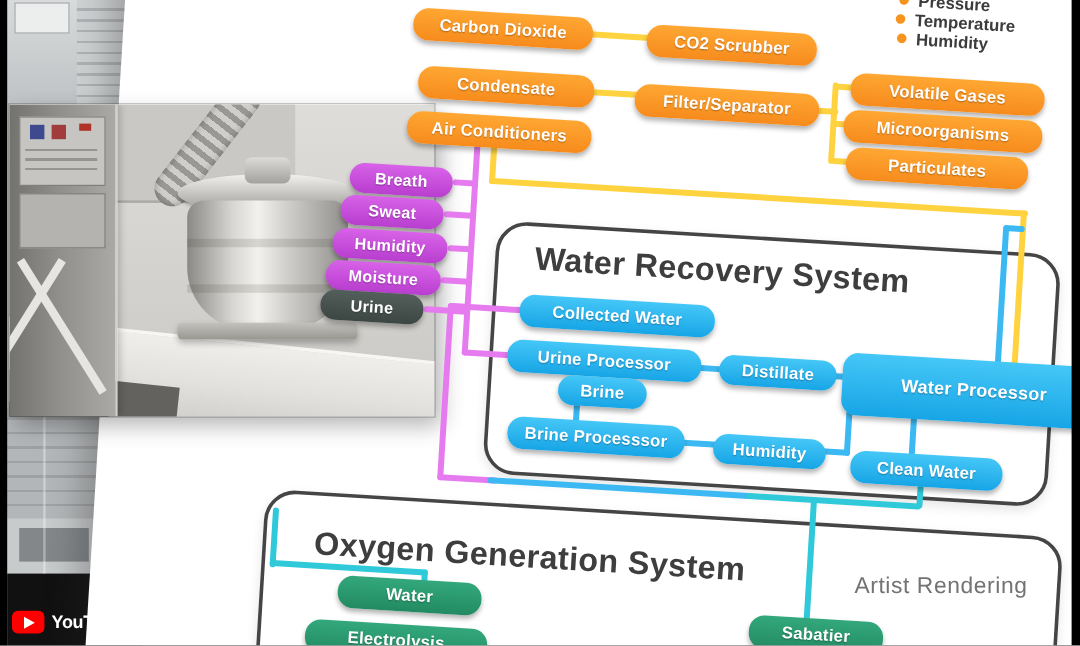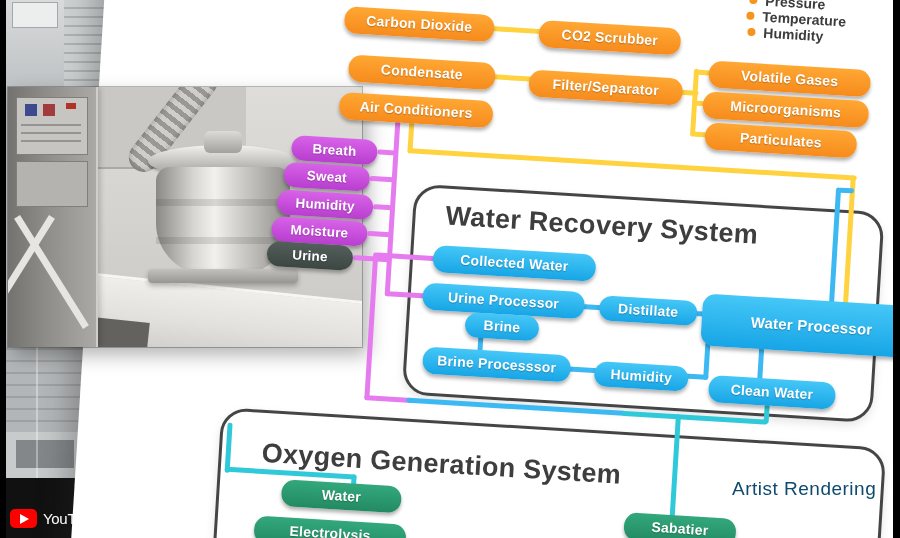--- a/index.html
+++ b/index.html
@@ -76,25 +76,25 @@
   .ph-m1{left:8px;top:10px;width:70px;height:56px;background:#c6c5c1;border:1px solid #807f7b;}
   .ph-g1{left:8px;top:6px;width:12px;height:12px;background:#3d4a8f;}
   .ph-g2{left:26px;top:6px;width:12px;height:12px;background:#a23c3c;}
   .ph-mslots{left:4px;top:26px;width:60px;height:24px;background:repeating-linear-gradient(0deg,transparent 0 6px,rgba(0,0,0,0.25) 6px 8px);}
   .ph-m2{left:8px;top:74px;width:70px;height:44px;background:#b4b3af;border:1px solid #7f7e7a;}
   .ph-brace{left:6px;top:120px;width:7px;height:130px;background:#e6e5e1;transform:rotate(32deg);}
   .ph-brace.b2{left:40px;transform:rotate(-32deg);}
   .ph-redlabel{left:58px;top:16px;width:10px;height:6px;background:#b03328;}
 
   
-  .artist{position:absolute;left:712px;top:478px;font-size:19px;color:#0c4a6e;letter-spacing:0.5px;z-index:10;margin-left:20px;}
+  .artist{position:absolute;left:712px;top:478px;font-size:19px;color:#737373;letter-spacing:0.5px;z-index:10;}
   .yt{position:absolute;left:10px;top:509px;display:flex;align-items:center;gap:6px;z-index:40;cursor:pointer;}
   .yt-icon{width:27px;height:19px;background:#ff0000;border-radius:5px;display:flex;align-items:center;justify-content:center;}
   .yt-tri{width:0;height:0;border-left:9px solid #fff;border-top:5.5px solid transparent;border-bottom:5.5px solid transparent;margin-left:2px;}
-  .yt-text{color:#fff;font-size:15px;font-weight:normal;letter-spacing:-0.3px;}
+  .yt-text{color:#fff;font-size:15px;font-weight:bold;letter-spacing:-0.3px;}
 </style>
 </head>
 <body>
 
 <div class="stage">
 
   <div class="collage">
     <div class="cg-top"></div>
     <div class="cg-topbox"></div>
     <div class="cg-slats"></div>

